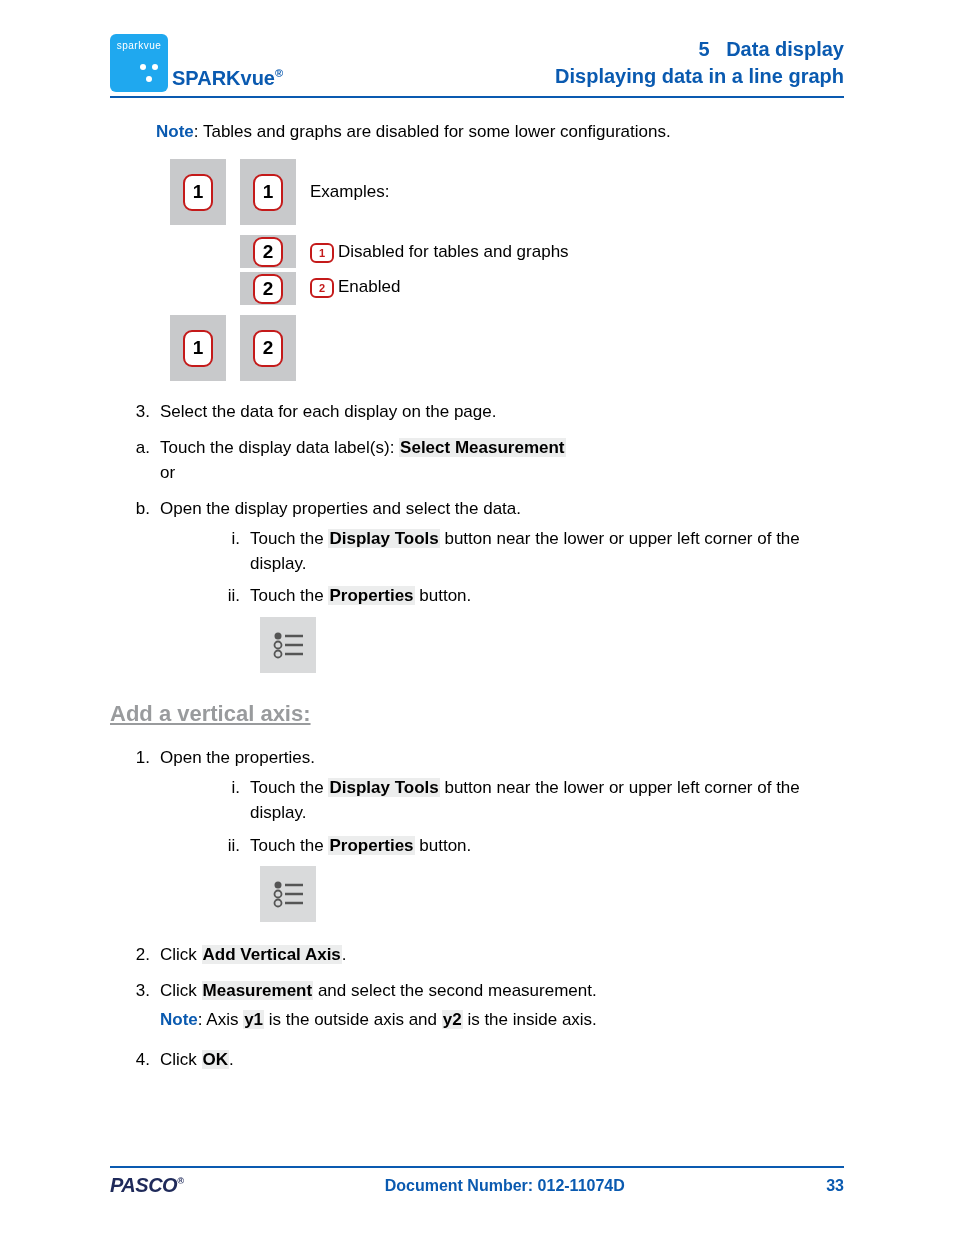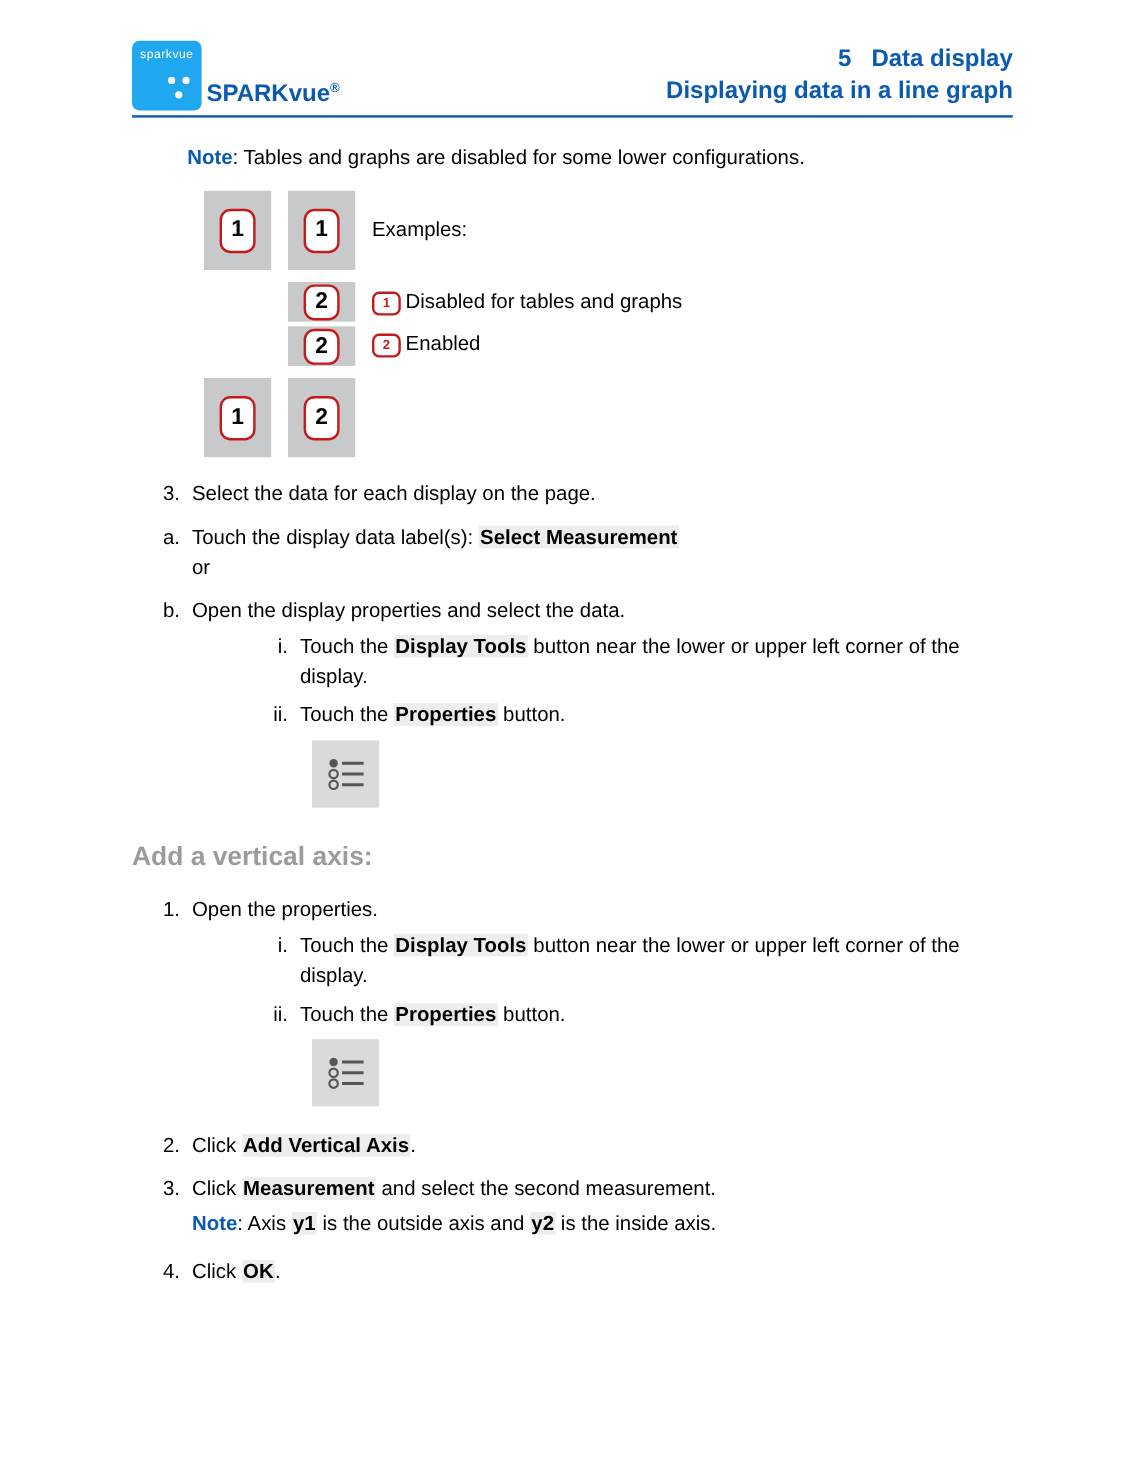--- a/index.html
+++ b/index.html
@@ -175,20 +175,21 @@
     margin: 6px 0 10px 100px;
     display: flex;
     align-items: center;
     justify-content: center;
   }
   .section-heading {
     color: #999b9d;
     font-size: 22px;
     font-weight: bold;
     margin: 18px 0 10px 0;
+    text-decoration: underline;
   }
   .footer {
     position: absolute;
     bottom: 38px;
     left: 110px;
     right: 110px;
     border-top: 2px solid #0a5ab0;
     padding-top: 6px;
     display: flex;
     justify-content: space-between;
@@ -373,14 +374,21 @@
       </span>
     </li>
     <li>
       <span class="marker">4.</span>
       <span class="li-content">
         <span>Click </span><span class="hl">OK</span><span>.</span>
       </span>
     </li>
   </ol>
 
+  <div class="footer">
+    <span class="pasco-logo">
+      <span>PASCO</span><sup>®</sup>
+    </span>
+    <span>Document Number: 012-11074D</span>
+    <span>33</span>
+  </div>
 
 </div>
 
 </body></html>

